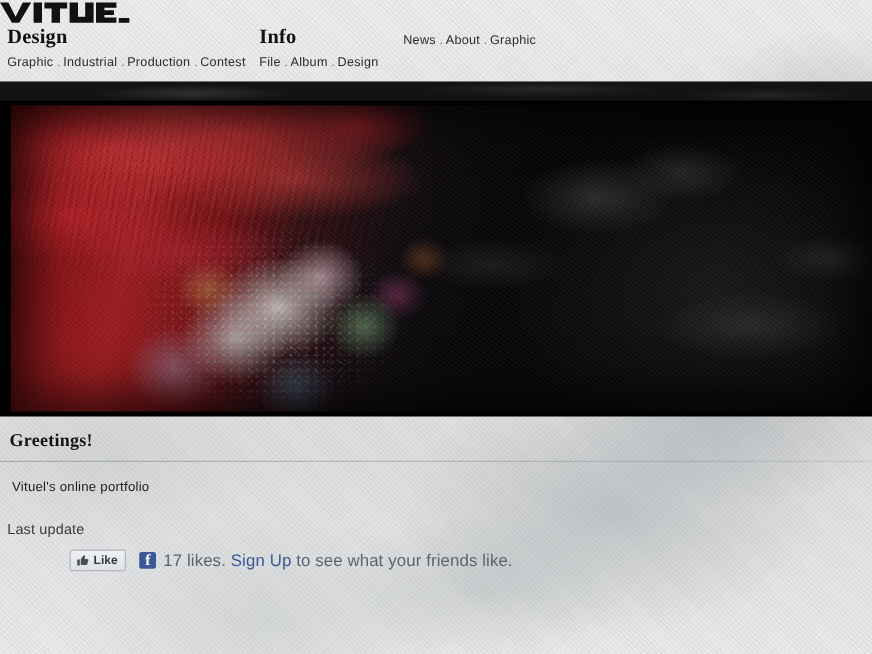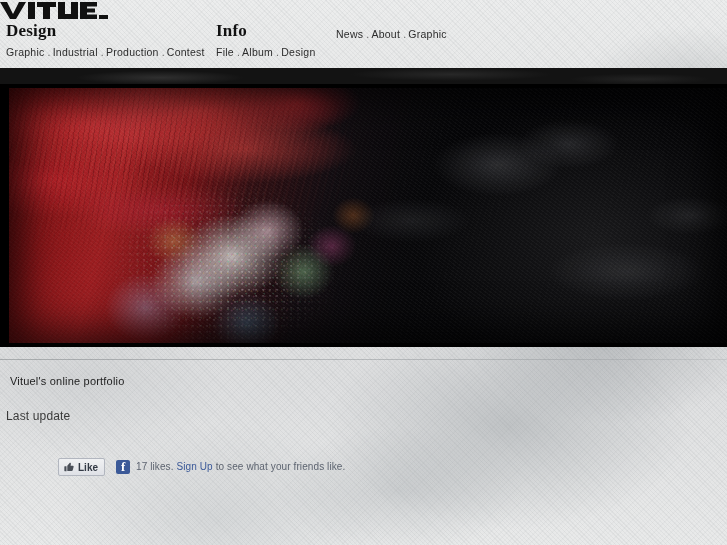--- a/index.html
+++ b/index.html
@@ -319,21 +319,21 @@
     top: -1px;
     color: #ffffff;
     font-family: "Liberation Serif", serif;
     font-weight: bold;
     font-size: 13px;
     line-height: 15px;
   }
 
   .fb-text {
     margin-left: 6px;
-    font-size: 10px;
+    font-size: 14px;
     line-height: 14px;
     color: #5d6470;
     white-space: nowrap;
     letter-spacing: 0.1px;
   }
   .fb-text .fb-link {
     color: #3b5998;
     text-decoration: none;
   }
 </style>
@@ -402,20 +402,21 @@
         <div class="layer art-speckle"></div>
         <div class="layer art-dark"></div>
         <div class="layer art-smoke"></div>
         <div class="layer art-grain"></div>
         <div class="layer art-vignette"></div>
       </div>
     </div>
   </section>
 
   <main class="content">
+    <h1 class="greeting-title">Greetings!</h1>
     <div class="content-rule"></div>
     <p class="lede">Vituel's online portfolio</p>
     <div class="meta">
       <div>Last update</div>
     </div>
   </main>
 
   <div class="fb-bar">
 
     <button class="fb-like-btn">

